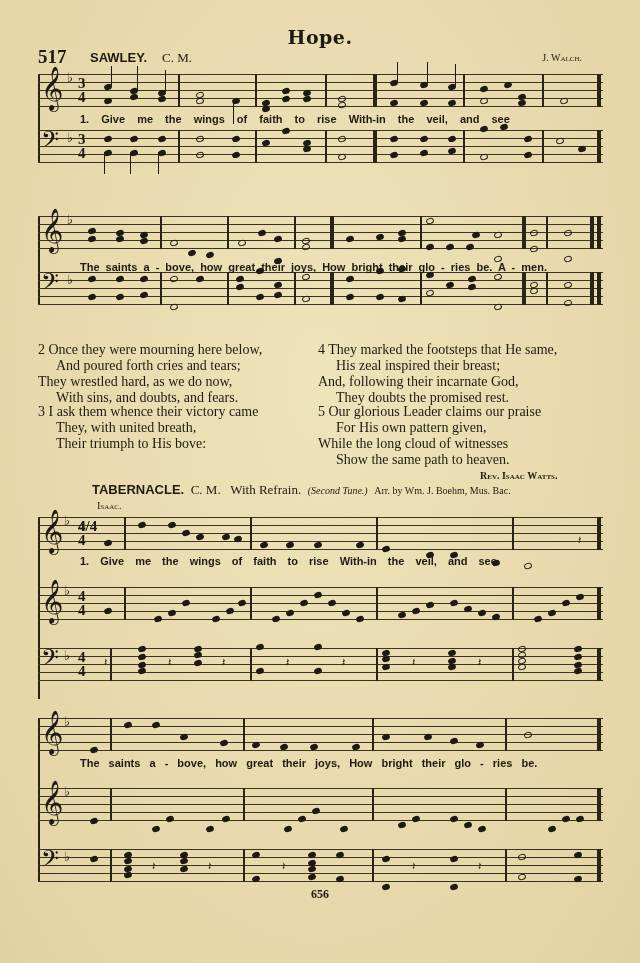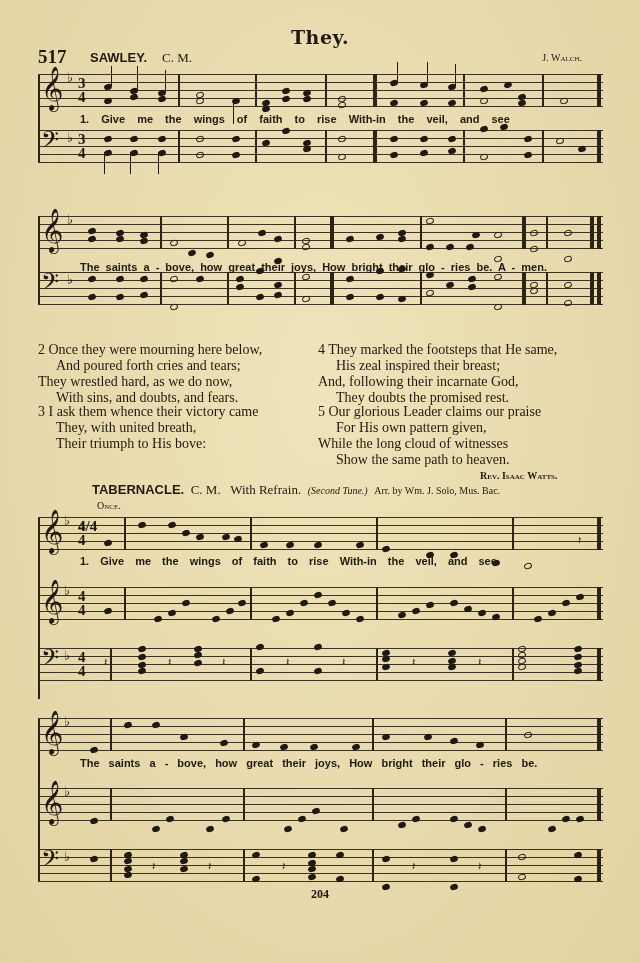--- a/index.html
+++ b/index.html
@@ -35,21 +35,21 @@
   .author { font-size:10px; font-variant:small-caps; font-weight:bold; }
   .tab-head { left:92px; top:482px; font-size:13px; white-space:nowrap; }
   .tab-head .tname { font-family:"Liberation Sans",sans-serif; font-weight:bold; }
   .tab-head .small { font-size:10px; }
   .solo { left:97px; top:500px; font-size:10px; font-variant:small-caps; }
   .pagenum { left:0; width:640px; top:887px; text-align:center; font-size:12px; font-weight:bold; font-family:"Liberation Serif",serif; }
 </style>
 </head>
 <body>
 
-<div class="abs page-title">They.</div>
+<div class="abs page-title">Hope.</div>
 <div class="abs hymn-num">517</div>
 <div class="abs tune-name">SAWLEY.</div>
 <div class="abs meter">C. M.</div>
 <div class="abs composer">J. Walch.</div>
 
 <div>
   <div class="bar" style="left:38px;top:74px;height:88px;"></div>
   <div class="staff" style="left:38px;top:74px;width:565px;height:33px;">
     <div class="line" style="top:0"></div>
       <div class="line" style="top:8px"></div>
@@ -287,23 +287,23 @@
     <div class="indent">Show the same path to heaven.</div>
   </div>
   <div class="abs author" style="left:480px;top:468px;">Rev. Isaac Watts.</div>
 </div>
 
 <div class="abs tab-head">
   <span class="tname">TABERNACLE.</span>&nbsp;
   <span>C. M.</span>&nbsp;&nbsp;
   <span>With Refrain.</span>&nbsp;
   <span class="small" style="font-style:italic;">(Second Tune.)</span>&nbsp;
-  <span class="small">Arr. by Wm. J. Solo, Mus. Bac.</span>
+  <span class="small">Arr. by Wm. J. Boehm, Mus. Bac.</span>
 </div>
-<div class="abs solo">Once.</div>
+<div class="abs solo">Isaac.</div>
 
 <div>
   <div class="bar" style="left:38px;top:517px;height:182px;"></div>
   <div class="staff" style="left:38px;top:517px;width:565px;height:33px;">
     <div class="line" style="top:0"></div>
       <div class="line" style="top:8px"></div>
       <div class="line" style="top:16px"></div>
       <div class="line" style="top:24px"></div>
       <div class="line" style="top:32px"></div>
   </div>
@@ -525,13 +525,13 @@
     <span class="rest" style="left:412px;top:860px">𝄽</span>
   <div class="note" style="left:450px;top:856px"></div>
     <div class="note" style="left:450px;top:884px"></div>
     <span class="rest" style="left:478px;top:860px">𝄽</span>
   <div class="note half" style="left:518px;top:854px"></div>
     <div class="note half" style="left:518px;top:874px"></div>
   <div class="note" style="left:574px;top:852px"></div>
     <div class="note" style="left:574px;top:876px"></div>
 </div>
 
-<div class="abs pagenum">204</div>
+<div class="abs pagenum">656</div>
 
 </body></html>

